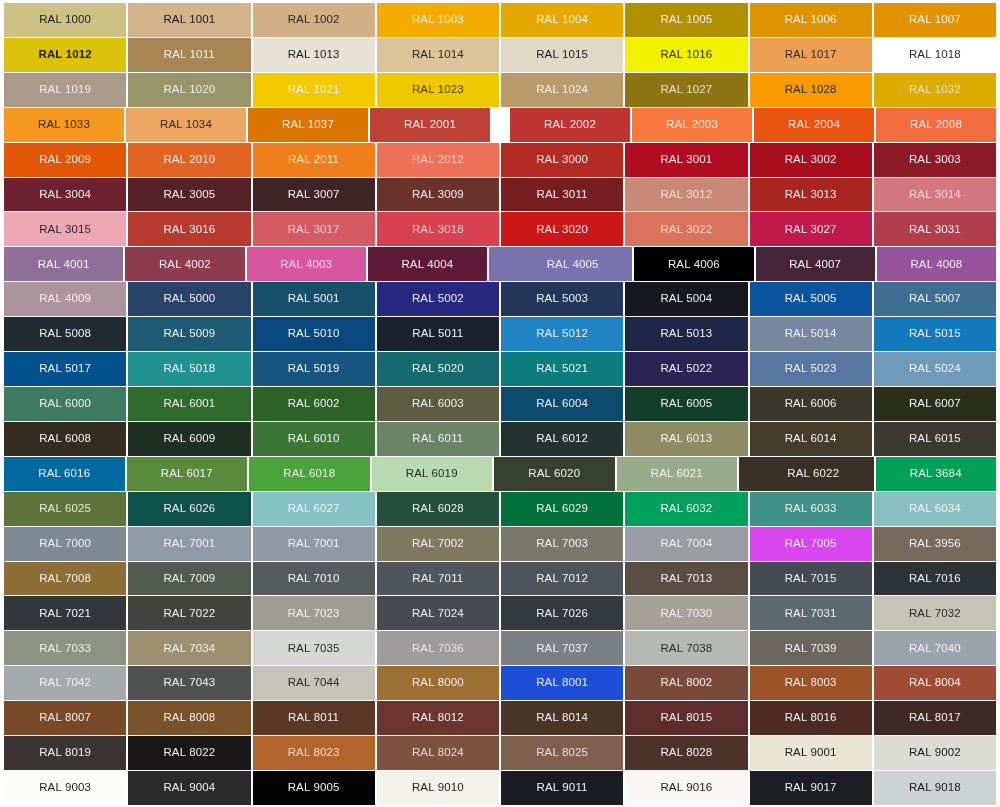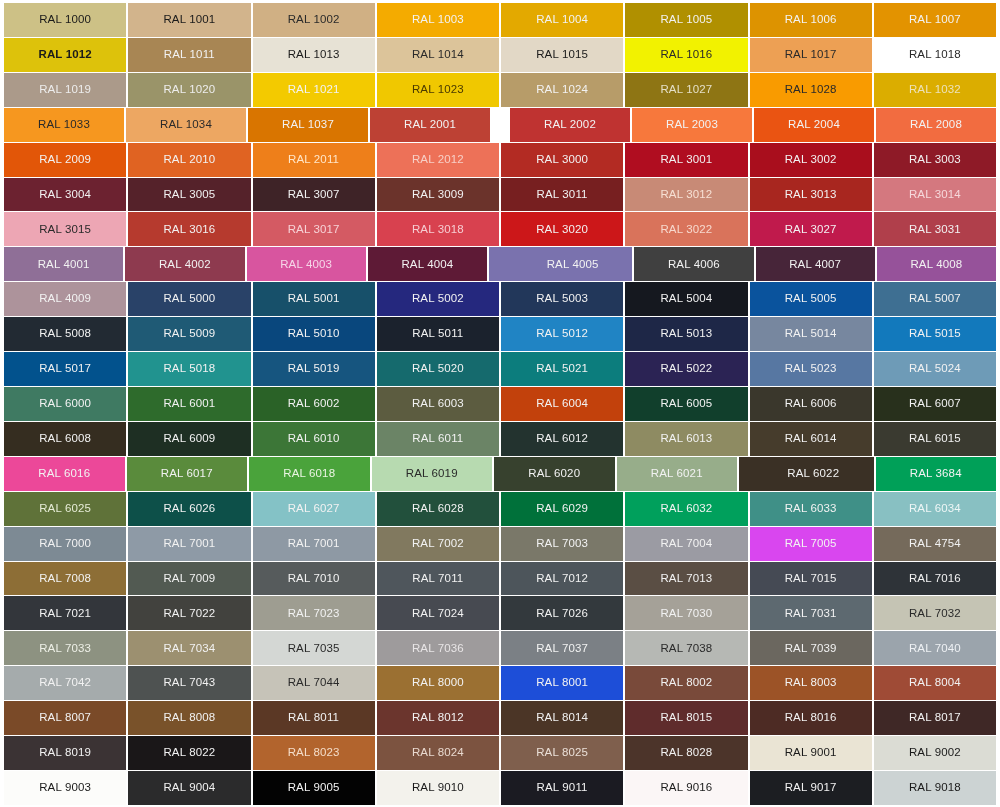--- a/index.html
+++ b/index.html
@@ -114,21 +114,21 @@
       <div class="swatch" style="background: rgb(217, 115, 91); color: rgb(247, 217, 206);">RAL 3022</div>
       <div class="swatch" style="background: rgb(192, 26, 76); color: rgb(242, 242, 242);">RAL 3027</div>
       <div class="swatch" style="background: rgb(176, 63, 75); color: rgb(242, 242, 242);">RAL 3031</div>
     </div>
     <div class="row">
       <div class="swatch" style="background: rgb(143, 111, 151); color: rgb(242, 242, 242);">RAL 4001</div>
       <div class="swatch" style="background: rgb(142, 58, 79); color: rgb(242, 242, 242);">RAL 4002</div>
       <div class="swatch" style="background: rgb(216, 85, 159); color: rgb(246, 214, 232);">RAL 4003</div>
       <div class="swatch" style="background: rgb(94, 26, 54); color: rgb(242, 242, 242);">RAL 4004</div>
       <div class="swatch" style="background: rgb(122, 114, 174); color: rgb(242, 242, 242); padding-left: 24px;">RAL 4005</div>
-      <div class="swatch" style="background: #404040; color: rgb(242, 242, 242);">RAL 4006</div>
+      <div class="swatch" style="background: #000000; color: rgb(242, 242, 242);">RAL 4006</div>
       <div class="swatch" style="background: rgb(71, 37, 57); color: rgb(242, 242, 242);">RAL 4007</div>
       <div class="swatch" style="background: rgb(150, 82, 154); color: rgb(242, 242, 242);">RAL 4008</div>
     </div>
     <div class="row">
       <div class="swatch" style="background: rgb(173, 147, 155); color: rgb(242, 242, 242);">RAL 4009</div>
       <div class="swatch" style="background: rgb(41, 66, 104); color: rgb(242, 242, 242);">RAL 5000</div>
       <div class="swatch" style="background: rgb(23, 80, 106); color: rgb(242, 242, 242);">RAL 5001</div>
       <div class="swatch" style="background: rgb(37, 40, 126); color: rgb(242, 242, 242);">RAL 5002</div>
       <div class="swatch" style="background: rgb(34, 55, 90); color: rgb(242, 242, 242);">RAL 5003</div>
       <div class="swatch" style="background: rgb(21, 24, 31); color: rgb(242, 242, 242);">RAL 5004</div>
@@ -153,37 +153,37 @@
       <div class="swatch" style="background: rgb(12, 125, 125); color: rgb(242, 242, 242);">RAL 5021</div>
       <div class="swatch" style="background: rgb(43, 35, 84); color: rgb(242, 242, 242);">RAL 5022</div>
       <div class="swatch" style="background: rgb(87, 119, 162); color: rgb(242, 242, 242);">RAL 5023</div>
       <div class="swatch" style="background: rgb(110, 155, 183); color: rgb(242, 242, 242);">RAL 5024</div>
     </div>
     <div class="row">
       <div class="swatch" style="background: rgb(63, 122, 98); color: rgb(242, 242, 242);">RAL 6000</div>
       <div class="swatch" style="background: rgb(46, 107, 44); color: rgb(242, 242, 242);">RAL 6001</div>
       <div class="swatch" style="background: rgb(42, 98, 39); color: rgb(242, 242, 242);">RAL 6002</div>
       <div class="swatch" style="background: rgb(92, 92, 64); color: rgb(242, 242, 242);">RAL 6003</div>
-      <div class="swatch" style="background: #c2410c; color: rgb(242, 242, 242);">RAL 6004</div>
+      <div class="swatch" style="background: #0c4a6e; color: rgb(242, 242, 242);">RAL 6004</div>
       <div class="swatch" style="background: rgb(17, 63, 44); color: rgb(242, 242, 242);">RAL 6005</div>
       <div class="swatch" style="background: rgb(58, 55, 44); color: rgb(242, 242, 242);">RAL 6006</div>
       <div class="swatch" style="background: rgb(40, 48, 28); color: rgb(242, 242, 242);">RAL 6007</div>
     </div>
     <div class="row">
       <div class="swatch" style="background: rgb(53, 45, 32); color: rgb(242, 242, 242);">RAL 6008</div>
       <div class="swatch" style="background: rgb(30, 47, 35); color: rgb(242, 242, 242);">RAL 6009</div>
       <div class="swatch" style="background: rgb(60, 118, 55); color: rgb(242, 242, 242);">RAL 6010</div>
       <div class="swatch" style="background: rgb(107, 132, 102); color: rgb(242, 242, 242);">RAL 6011</div>
       <div class="swatch" style="background: rgb(35, 51, 47); color: rgb(242, 242, 242);">RAL 6012</div>
       <div class="swatch" style="background: rgb(142, 139, 98); color: rgb(242, 242, 242);">RAL 6013</div>
       <div class="swatch" style="background: rgb(70, 60, 44); color: rgb(242, 242, 242);">RAL 6014</div>
       <div class="swatch" style="background: rgb(58, 58, 48); color: rgb(242, 242, 242);">RAL 6015</div>
     </div>
     <div class="row">
-      <div class="swatch" style="background: #ec4899; color: rgb(242, 242, 242); text-align: right;">RAL 6016</div>
+      <div class="swatch" style="background: #0369a1; color: rgb(242, 242, 242); text-align: right;">RAL 6016</div>
       <div class="swatch" style="background: rgb(90, 139, 60); color: rgb(242, 242, 242);">RAL 6017</div>
       <div class="swatch" style="background: rgb(74, 163, 59); color: rgb(234, 245, 226);">RAL 6018</div>
       <div class="swatch" style="background: rgb(183, 218, 176); color: rgb(42, 42, 42);">RAL 6019</div>
       <div class="swatch" style="background: rgb(55, 65, 46); color: rgb(242, 242, 242);">RAL 6020</div>
       <div class="swatch" style="background: rgb(151, 173, 138); color: rgb(242, 242, 242);">RAL 6021</div>
       <div class="swatch" style="background: rgb(58, 48, 37); color: rgb(242, 242, 242); padding-left: 14px;">RAL 6022</div>
       <div class="swatch" style="background: rgb(0, 160, 88); color: rgb(242, 242, 242);">RAL 3684</div>
     </div>
     <div class="row">
       <div class="swatch" style="background: rgb(95, 114, 57); color: rgb(230, 236, 214);">RAL 6025</div>
@@ -196,21 +196,21 @@
       <div class="swatch" style="background: rgb(136, 192, 194); color: rgb(238, 246, 246);">RAL 6034</div>
     </div>
     <div class="row">
       <div class="swatch" style="background: rgb(125, 138, 148); color: rgb(242, 242, 242);">RAL 7000</div>
       <div class="swatch" style="background: rgb(142, 154, 166); color: rgb(242, 242, 242);">RAL 7001</div>
       <div class="swatch" style="background: rgb(142, 153, 164); color: rgb(242, 242, 242);">RAL 7001</div>
       <div class="swatch" style="background: rgb(129, 121, 95); color: rgb(242, 242, 242);">RAL 7002</div>
       <div class="swatch" style="background: rgb(122, 120, 105); color: rgb(242, 242, 242);">RAL 7003</div>
       <div class="swatch" style="background: rgb(155, 155, 163); color: rgb(242, 242, 242);">RAL 7004</div>
       <div class="swatch" style="background: #d946ef; color: rgb(242, 242, 242);">RAL 7005</div>
-      <div class="swatch" style="background: rgb(117, 106, 91); color: rgb(242, 242, 242);">RAL 4754</div>
+      <div class="swatch" style="background: rgb(117, 106, 91); color: rgb(242, 242, 242);">RAL 3956</div>
     </div>
     <div class="row">
       <div class="swatch" style="background: rgb(141, 110, 54); color: rgb(242, 242, 242);">RAL 7008</div>
       <div class="swatch" style="background: rgb(82, 90, 82); color: rgb(242, 242, 242);">RAL 7009</div>
       <div class="swatch" style="background: rgb(86, 91, 92); color: rgb(242, 242, 242);">RAL 7010</div>
       <div class="swatch" style="background: rgb(79, 86, 92); color: rgb(242, 242, 242);">RAL 7011</div>
       <div class="swatch" style="background: rgb(77, 85, 91); color: rgb(242, 242, 242);">RAL 7012</div>
       <div class="swatch" style="background: rgb(90, 78, 68); color: rgb(242, 242, 242);">RAL 7013</div>
       <div class="swatch" style="background: rgb(69, 74, 84); color: rgb(242, 242, 242);">RAL 7015</div>
       <div class="swatch" style="background: rgb(46, 51, 56); color: rgb(242, 242, 242);">RAL 7016</div>

